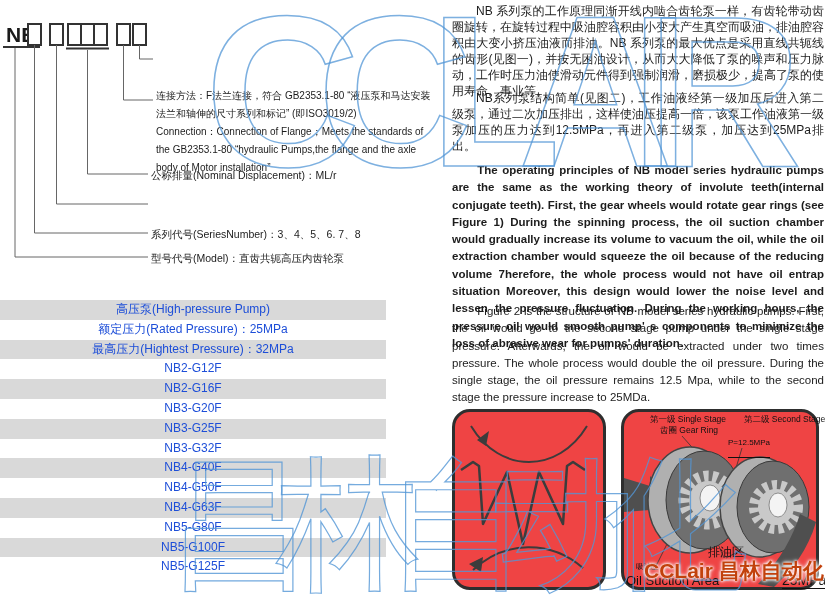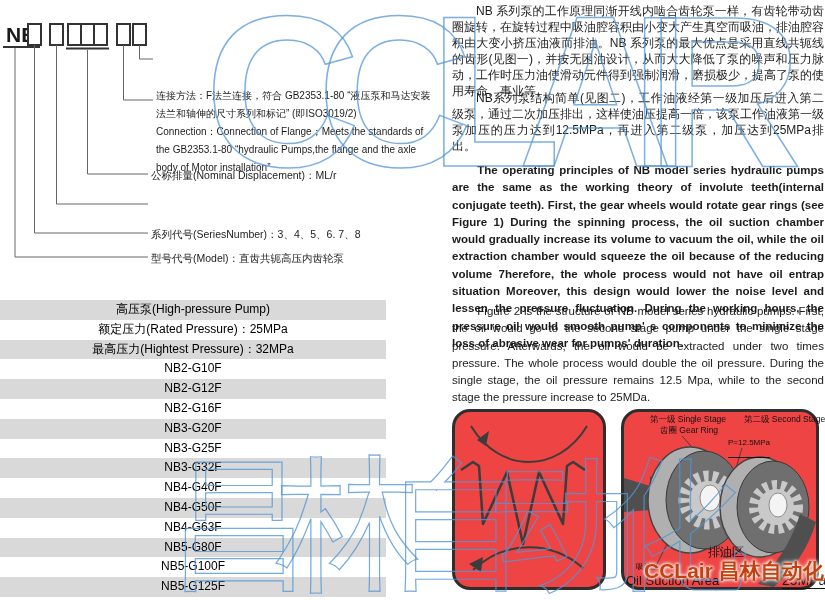--- a/index.html
+++ b/index.html
@@ -12,21 +12,21 @@
   .wm-bottom{left:168px;top:428px;font-size:145px;letter-spacing:-0.25em;-webkit-text-stroke:1.2px rgba(82,150,214,0.8);}
   
   .code-svg{position:absolute;left:0;top:0;z-index:1;}
   .ann{position:absolute;white-space:pre-line;z-index:2;color:#1c1c1c;}
   .ann-1{left:156px;top:39px;width:236px;font-size:9.5px;line-height:12.5px;}
   .ann-2{left:156px;top:87px;width:312px;font-size:10px;line-height:18px;}
   .ann-s{left:151px;font-size:10.5px;line-height:12px;}
   .ann-3{top:169px;} .ann-4{top:199px;} .ann-5{top:228px;} .ann-6{top:252px;}
   
   .spec-table{position:absolute;left:0;top:300px;width:386px;z-index:1;}
-  .row{height:19.8px;line-height:19.8px;text-align:center;font-size:12px;color:#000000;}
+  .row{height:19.8px;line-height:19.8px;text-align:center;font-size:12px;color:#1d4ed8;}
   .row:nth-child(odd){background:#d9d9d9;}
   
   .para{position:absolute;left:452px;width:372px;text-align:justify;z-index:1;}
   .para-zh{font-size:12px;line-height:16px;text-indent:2em;}
   .para-zh1{top:3px;} .para-zh2{top:90px;}
   .para-en{font-size:11.5px;line-height:17.3px;text-indent:2.2em;}
   .para-en1{top:162px;font-weight:bold;} .para-en2{top:303px;}
   
   .figure{position:absolute;top:409px;height:175px;background:#ef4444;
           border:3px solid #2e2e2e;border-radius:18px;z-index:1;}
@@ -83,21 +83,20 @@
 the  GB2353.1-80 “hydraulic Pumps,the flange and the axle
 body of Motor installation”</div>
   <div class="ann ann-s ann-3">公称排量(Nominal Displacement)：ML/r</div>
   <div class="ann ann-s ann-5">系列代号(SeriesNumber)：3、4、5、6. 7、8</div>
   <div class="ann ann-s ann-6">型号代号(Model)：直齿共轭高压内齿轮泵</div>
 
   <div class="spec-table">
     <div class="row">高压泵(High-pressure Pump)</div>
     <div class="row">额定压力(Rated Pressure)：25MPa</div>
     <div class="row">最高压力(Hightest Pressure)：32MPa</div>
-    <div class="row">NB2-G10F</div>
     <div class="row">NB2-G12F</div>
     <div class="row">NB2-G16F</div>
     <div class="row">NB3-G20F</div>
     <div class="row">NB3-G25F</div>
     <div class="row">NB3-G32F</div>
     <div class="row">NB4-G40F</div>
     <div class="row">NB4-G50F</div>
     <div class="row">NB4-G63F</div>
     <div class="row">NB5-G80F</div>
     <div class="row">NB5-G100F</div>

